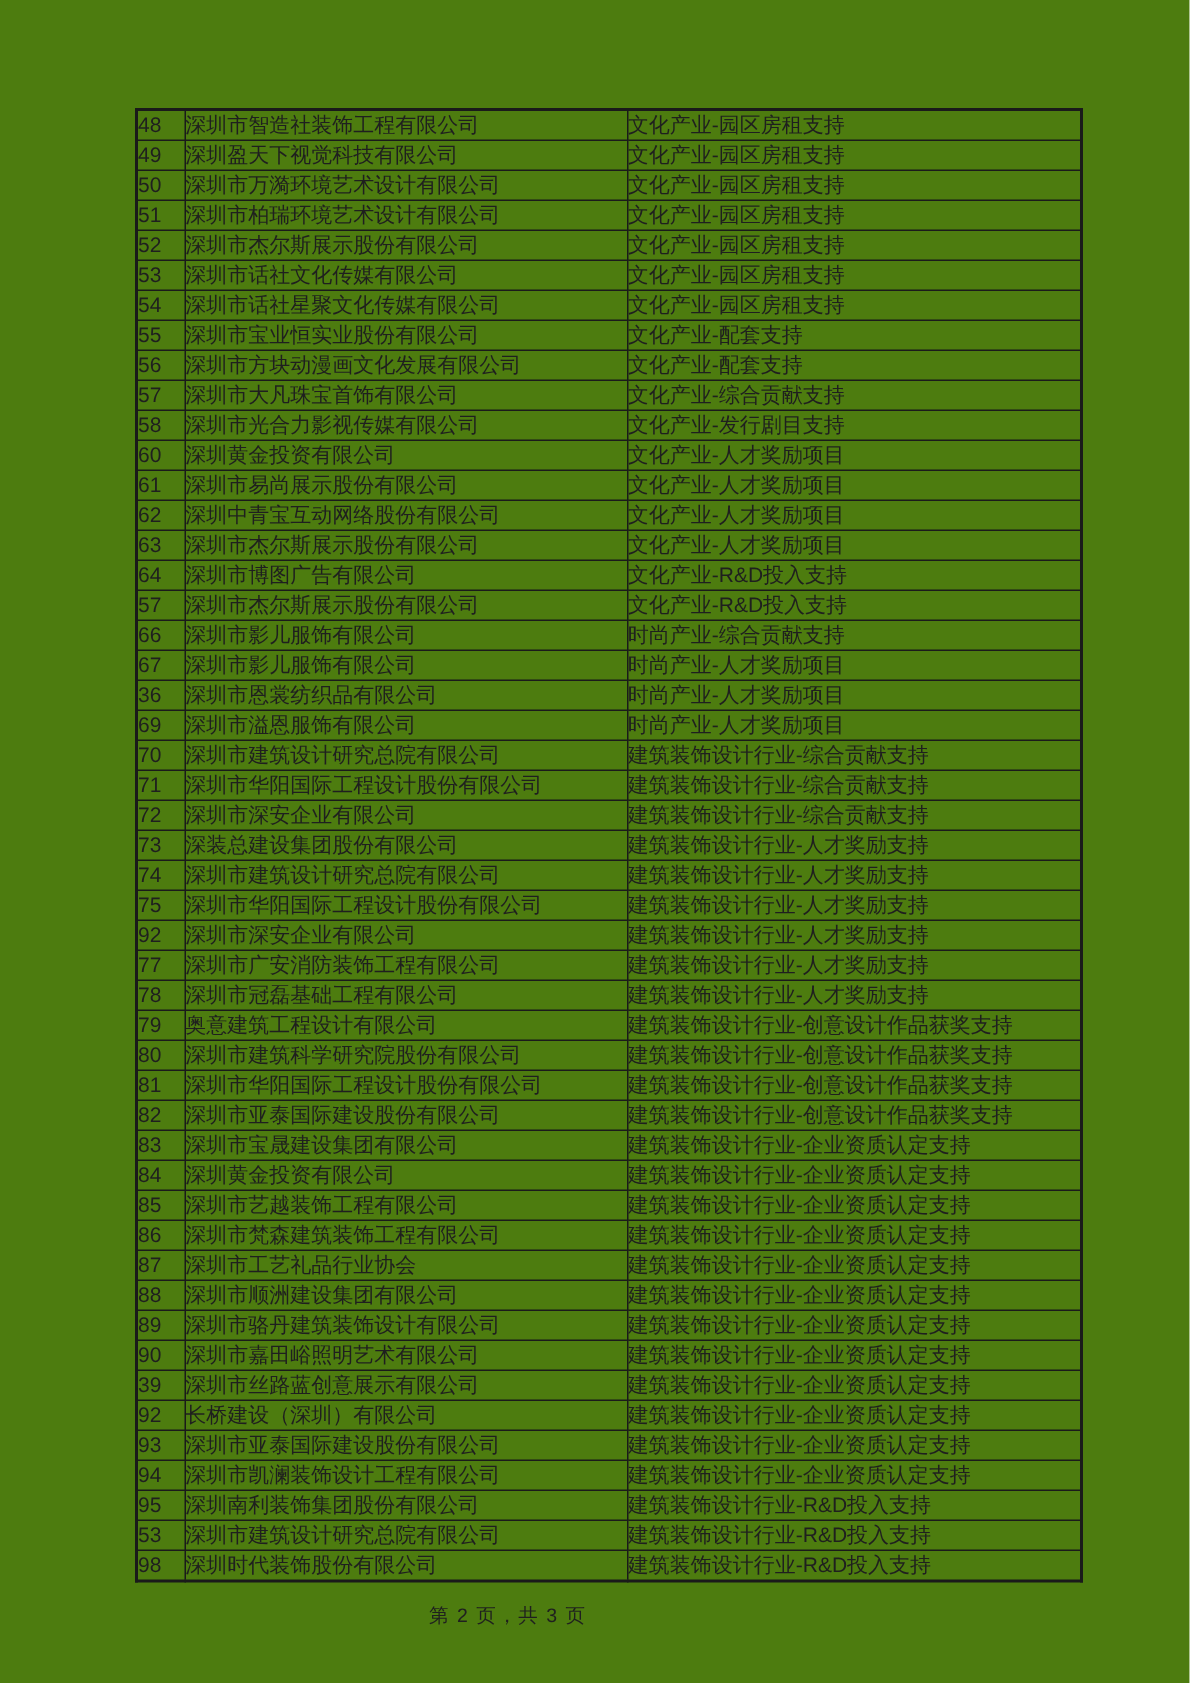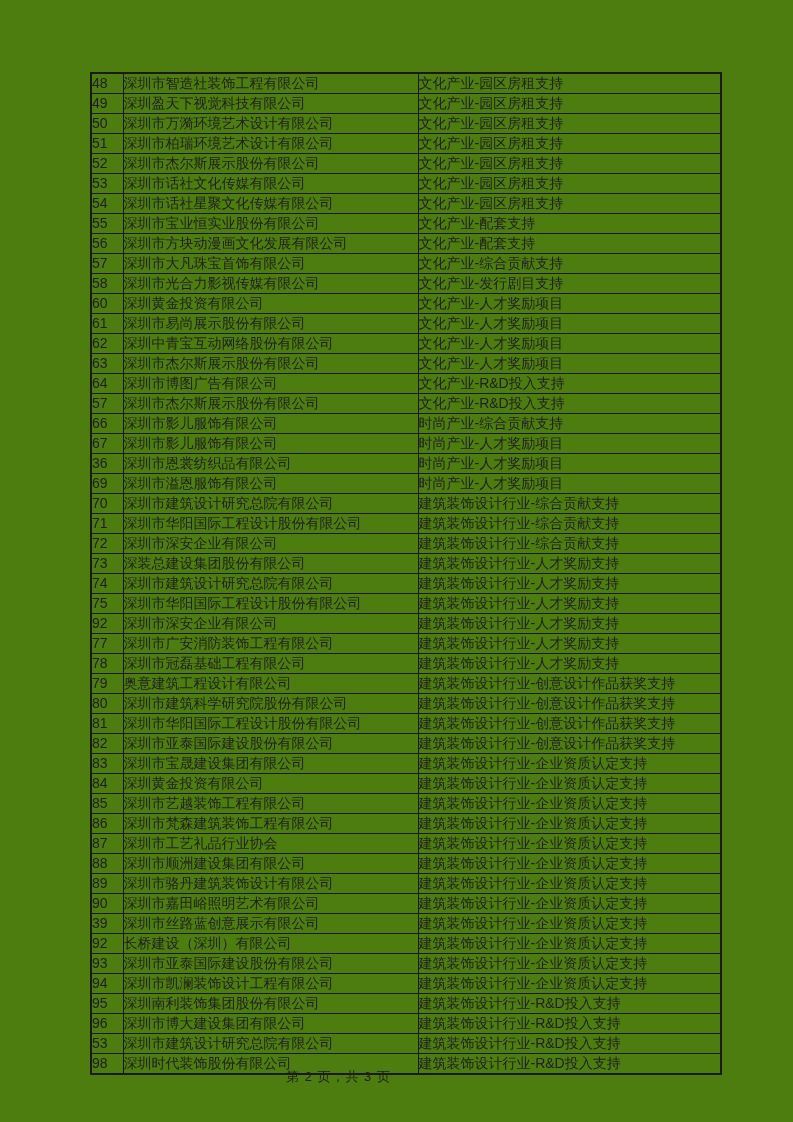--- a/index.html
+++ b/index.html
@@ -336,25 +336,20 @@
     <td class="c-company">深圳市凯澜装饰设计工程有限公司</td>
     <td class="c-category">建筑装饰设计行业-企业资质认定支持</td>
   </tr>
 
   <tr>
     <td class="c-num">95</td>
     <td class="c-company">深圳南利装饰集团股份有限公司</td>
     <td class="c-category">建筑装饰设计行业-R&amp;D投入支持</td>
   </tr>
 
-  <tr>
-    <td class="c-num">96</td>
-    <td class="c-company">深圳市博大建设集团有限公司</td>
-    <td class="c-category">建筑装饰设计行业-R&amp;D投入支持</td>
-  </tr>
 
   <tr>
     <td class="c-num">53</td>
     <td class="c-company">深圳市建筑设计研究总院有限公司</td>
     <td class="c-category">建筑装饰设计行业-R&amp;D投入支持</td>
   </tr>
 
   <tr>
     <td class="c-num">98</td>
     <td class="c-company">深圳时代装饰股份有限公司</td>

